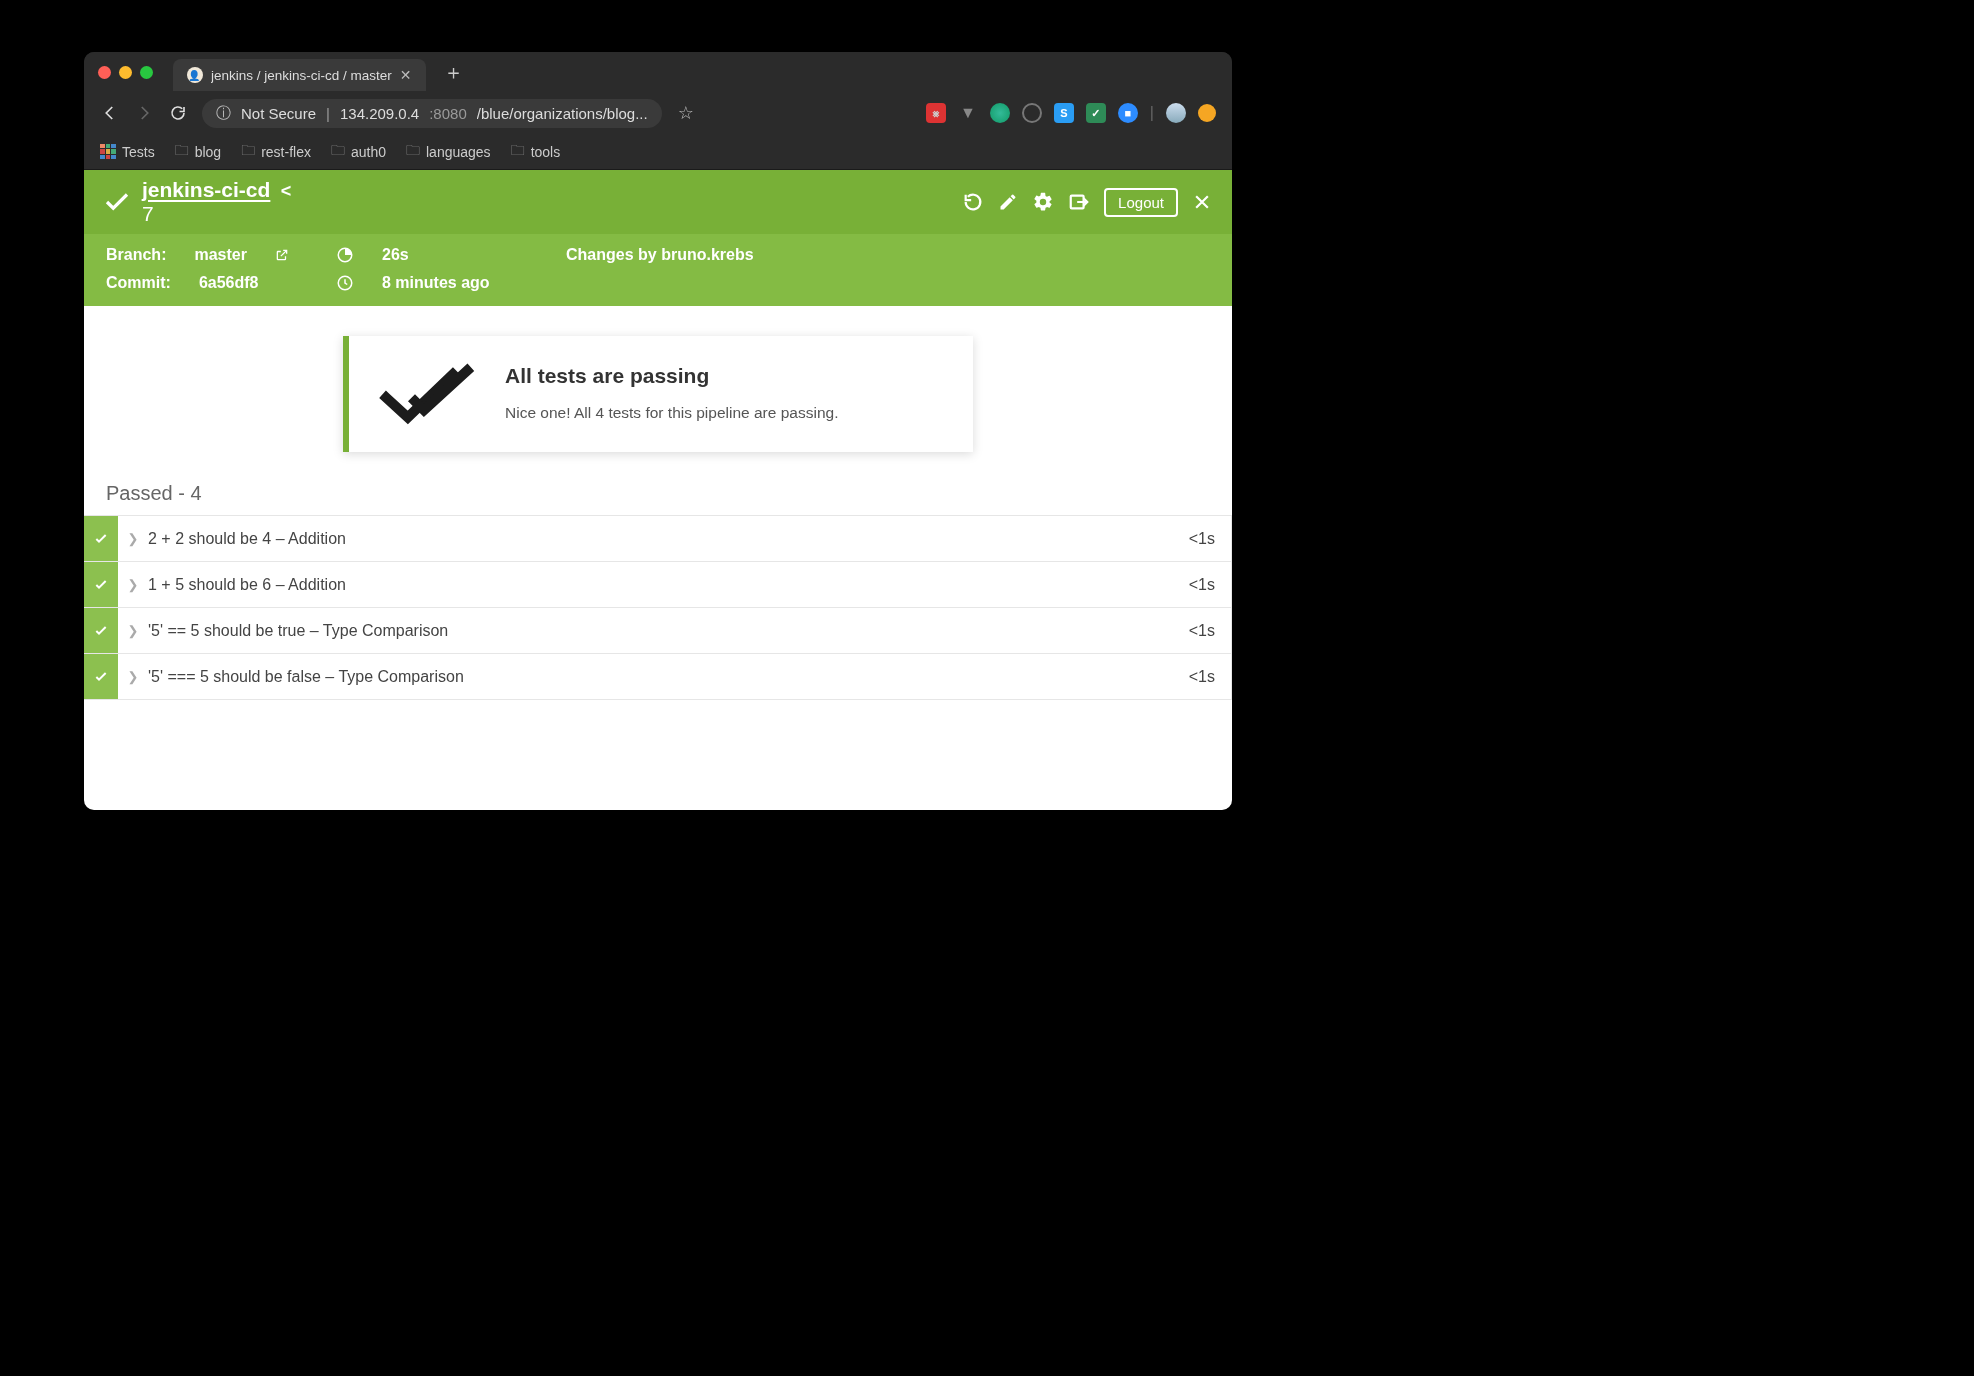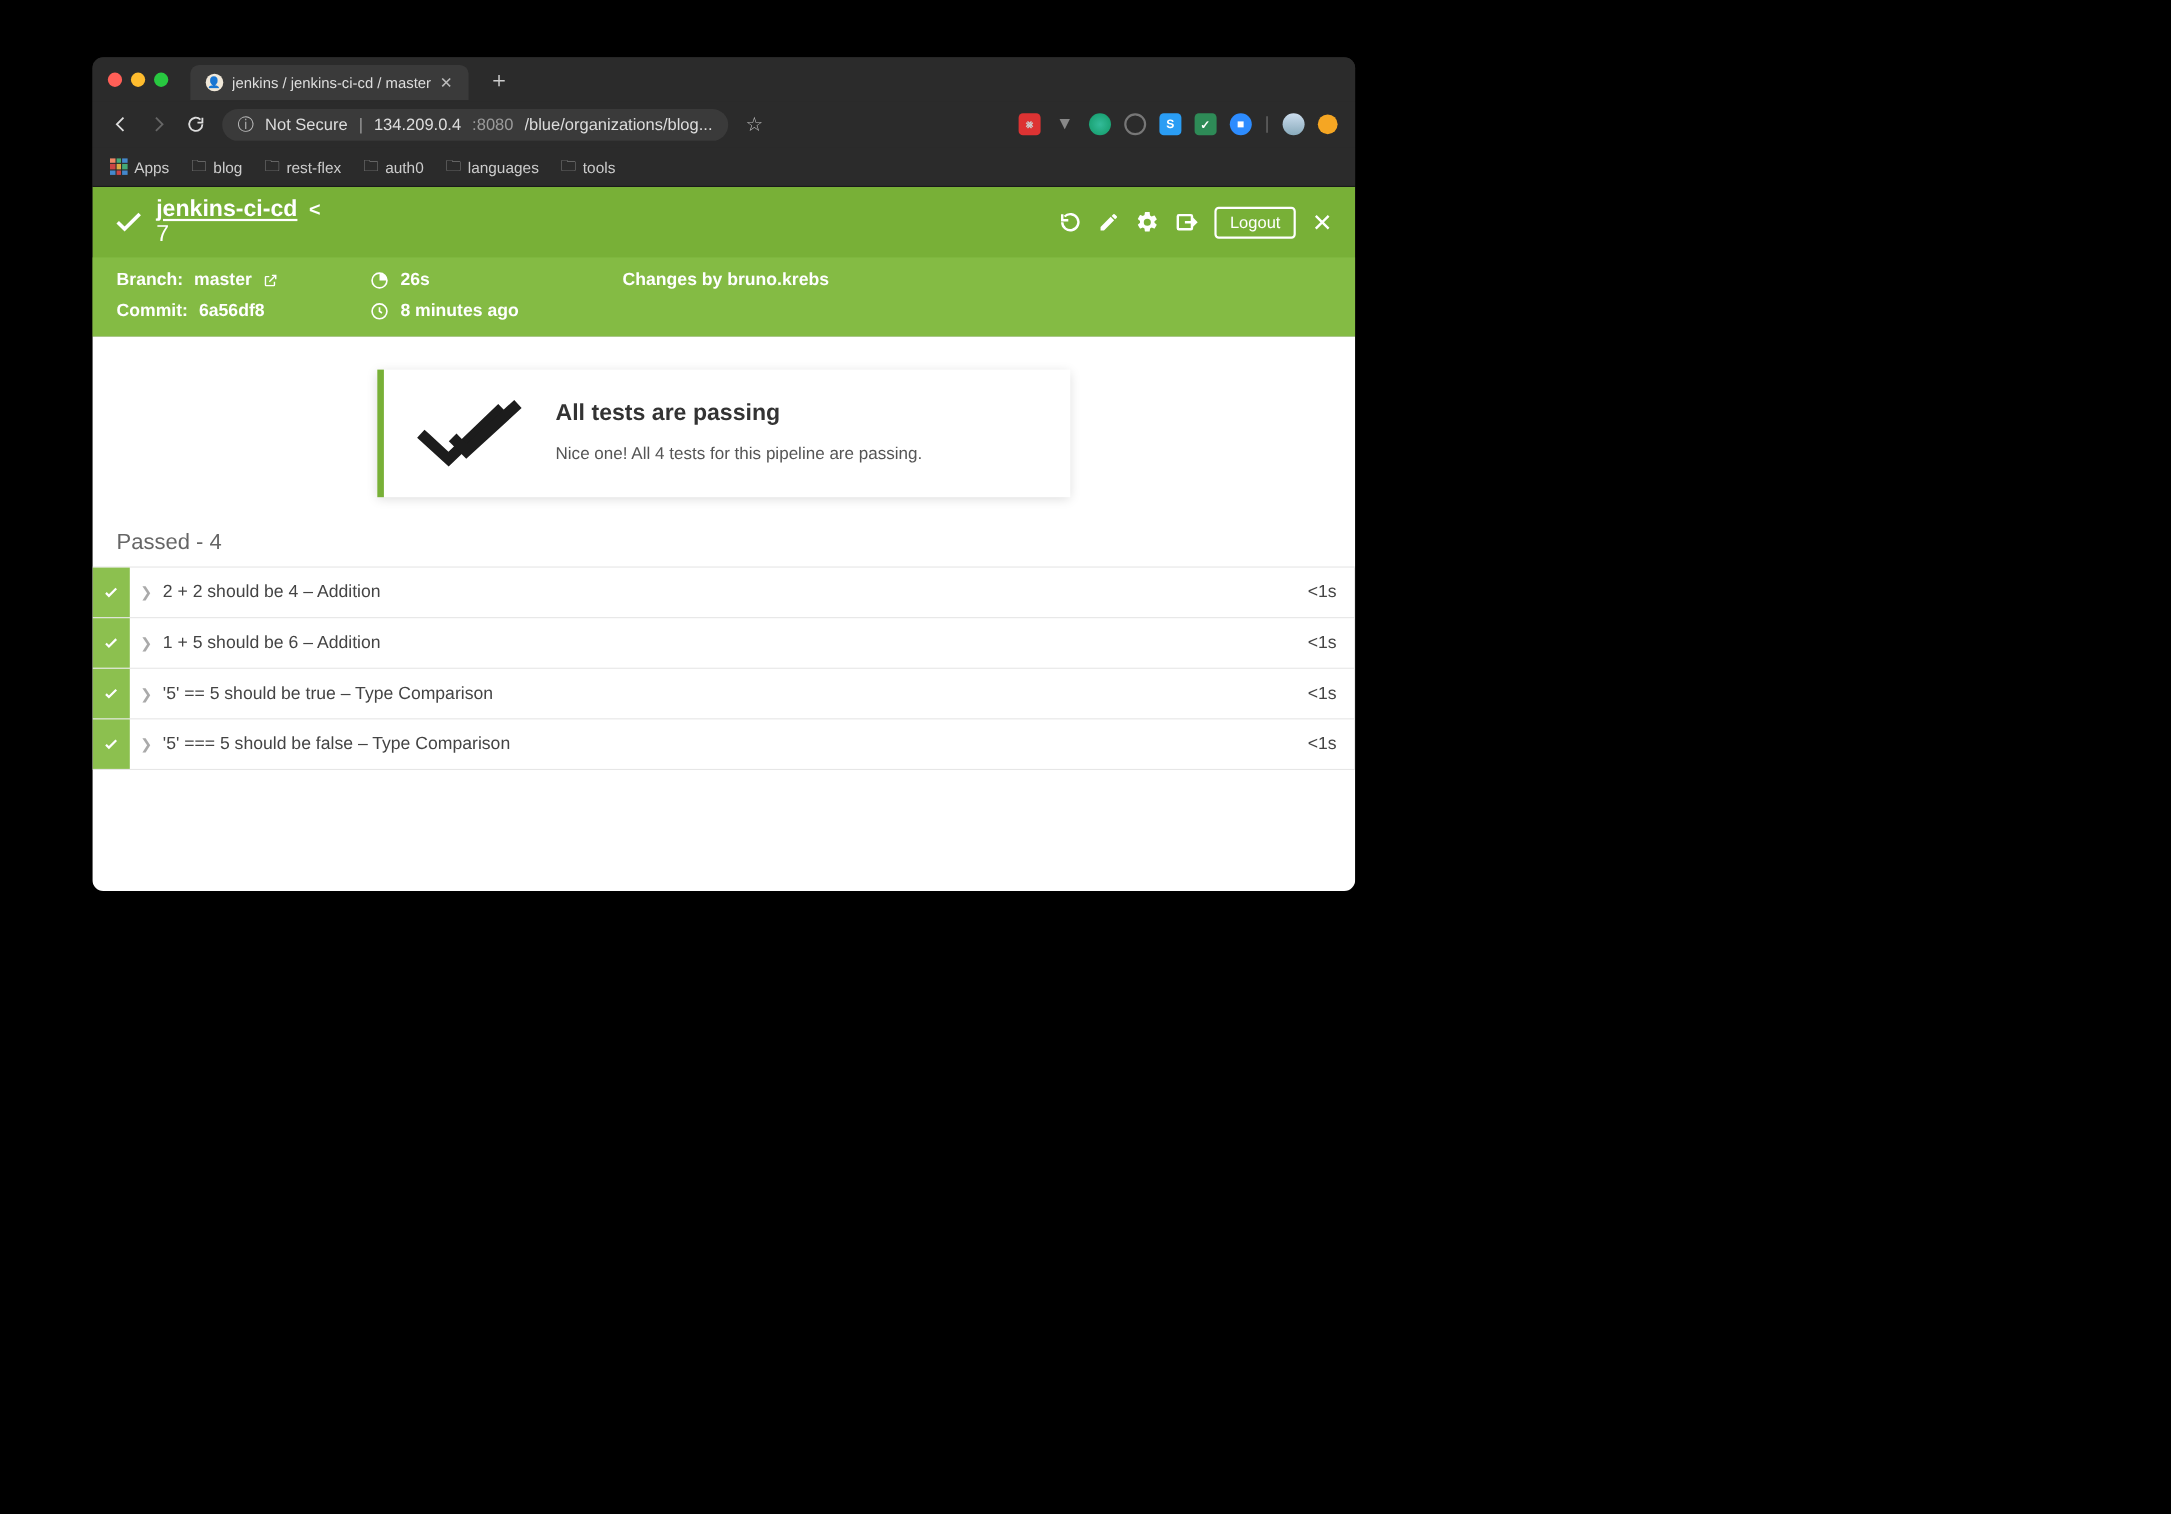--- a/index.html
+++ b/index.html
@@ -125,21 +125,21 @@
     background:#84bb44;
     padding:12px 22px 14px;
     font-size:16px;
     color:#fff;
     display:grid;
     grid-template-columns: 230px 230px 1fr;
     row-gap:10px;
   }
   .meta-lbl{font-weight:700;}
   .meta-val{font-weight:700;text-align:right;}
-  .meta-cell{display:flex;align-items:center;gap:10px;}
+  .meta-cell{display:flex;align-items:center;gap:28px;}
   .ext-ic{font-size:13px;}
 
   
   .content { background:#fff; flex:1; padding-top:30px; overflow:auto;}
   .pass-card {
     width:630px; margin:0 auto 30px; background:#fff;
     border-left:6px solid #78b037;
     box-shadow:0 2px 10px rgba(0,0,0,.15);
     padding:22px 28px 22px 20px;
     display:flex; gap:26px; align-items:center;
@@ -229,21 +229,21 @@
           <span></span>
           <span></span>
           <span></span>
           <span></span>
           <span></span>
           <span></span>
           <span></span>
           <span></span>
           <span></span>
         </span>
-      <span>Apps</span>
+      <span>Tests</span>
     </div>
     <div class="bm">
         <span class="folder-icon">🗀</span>
         <span>blog</span>
       </div>
     <div class="bm">
         <span class="folder-icon">🗀</span>
         <span>rest-flex</span>
       </div>
     <div class="bm">

